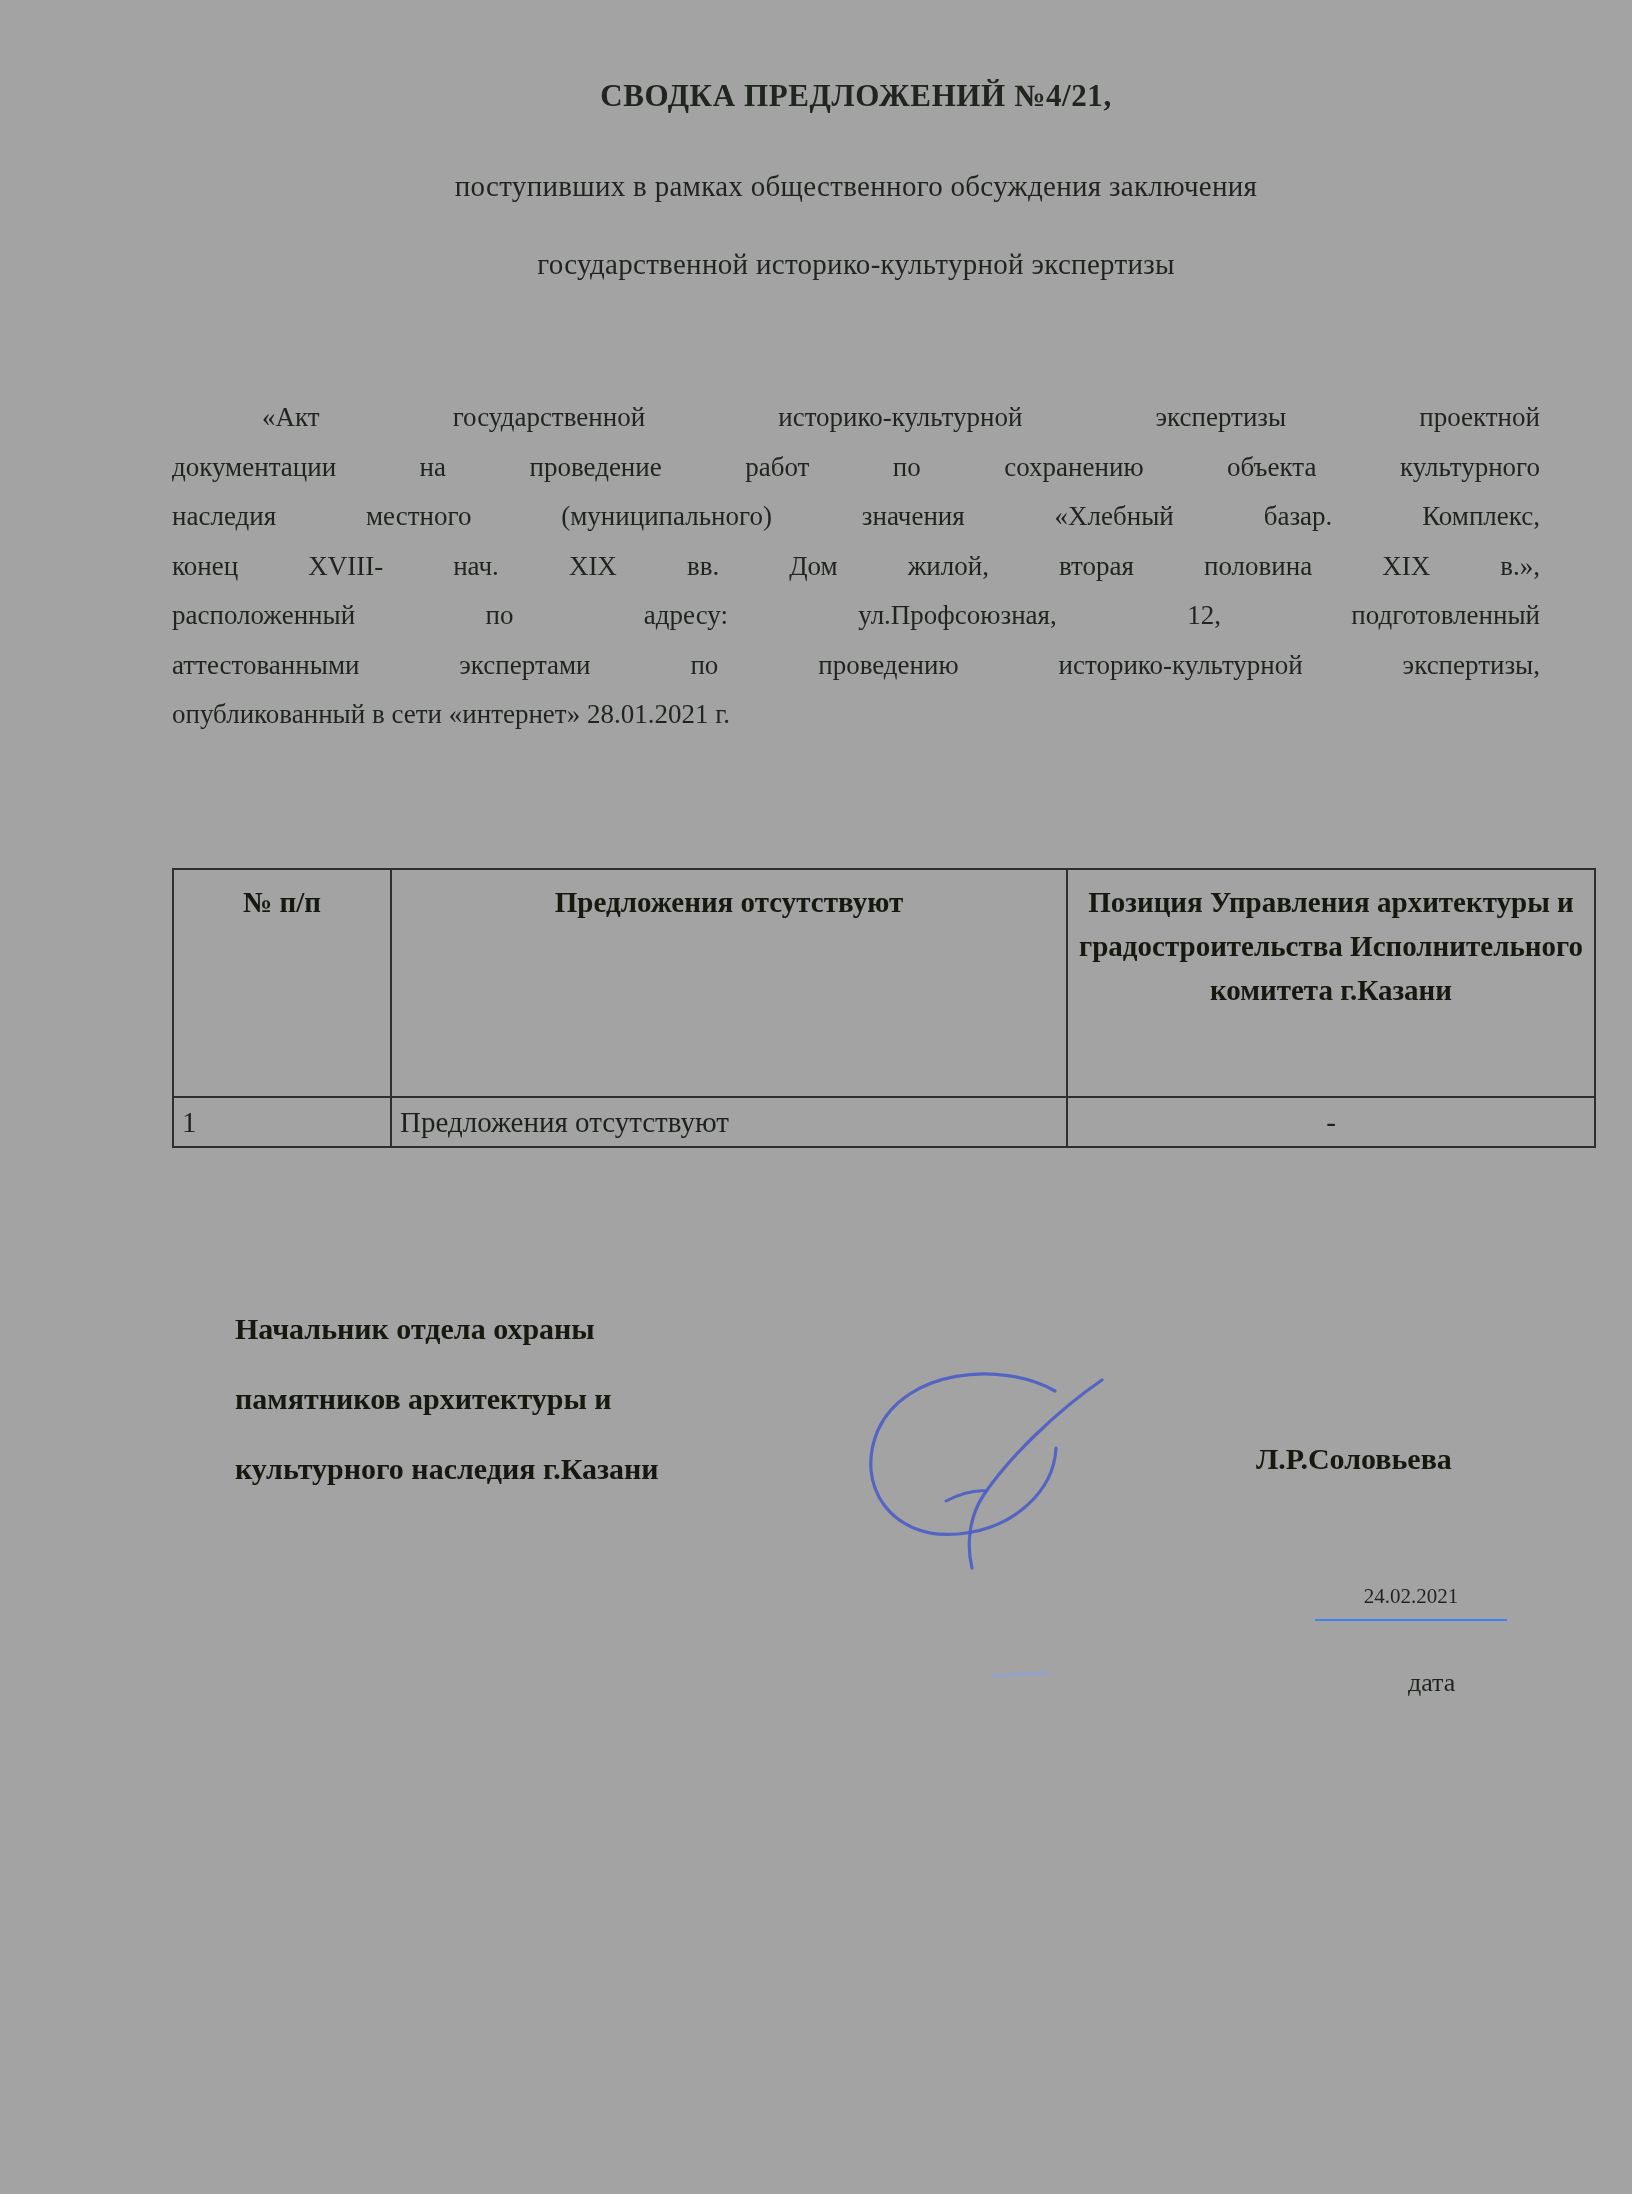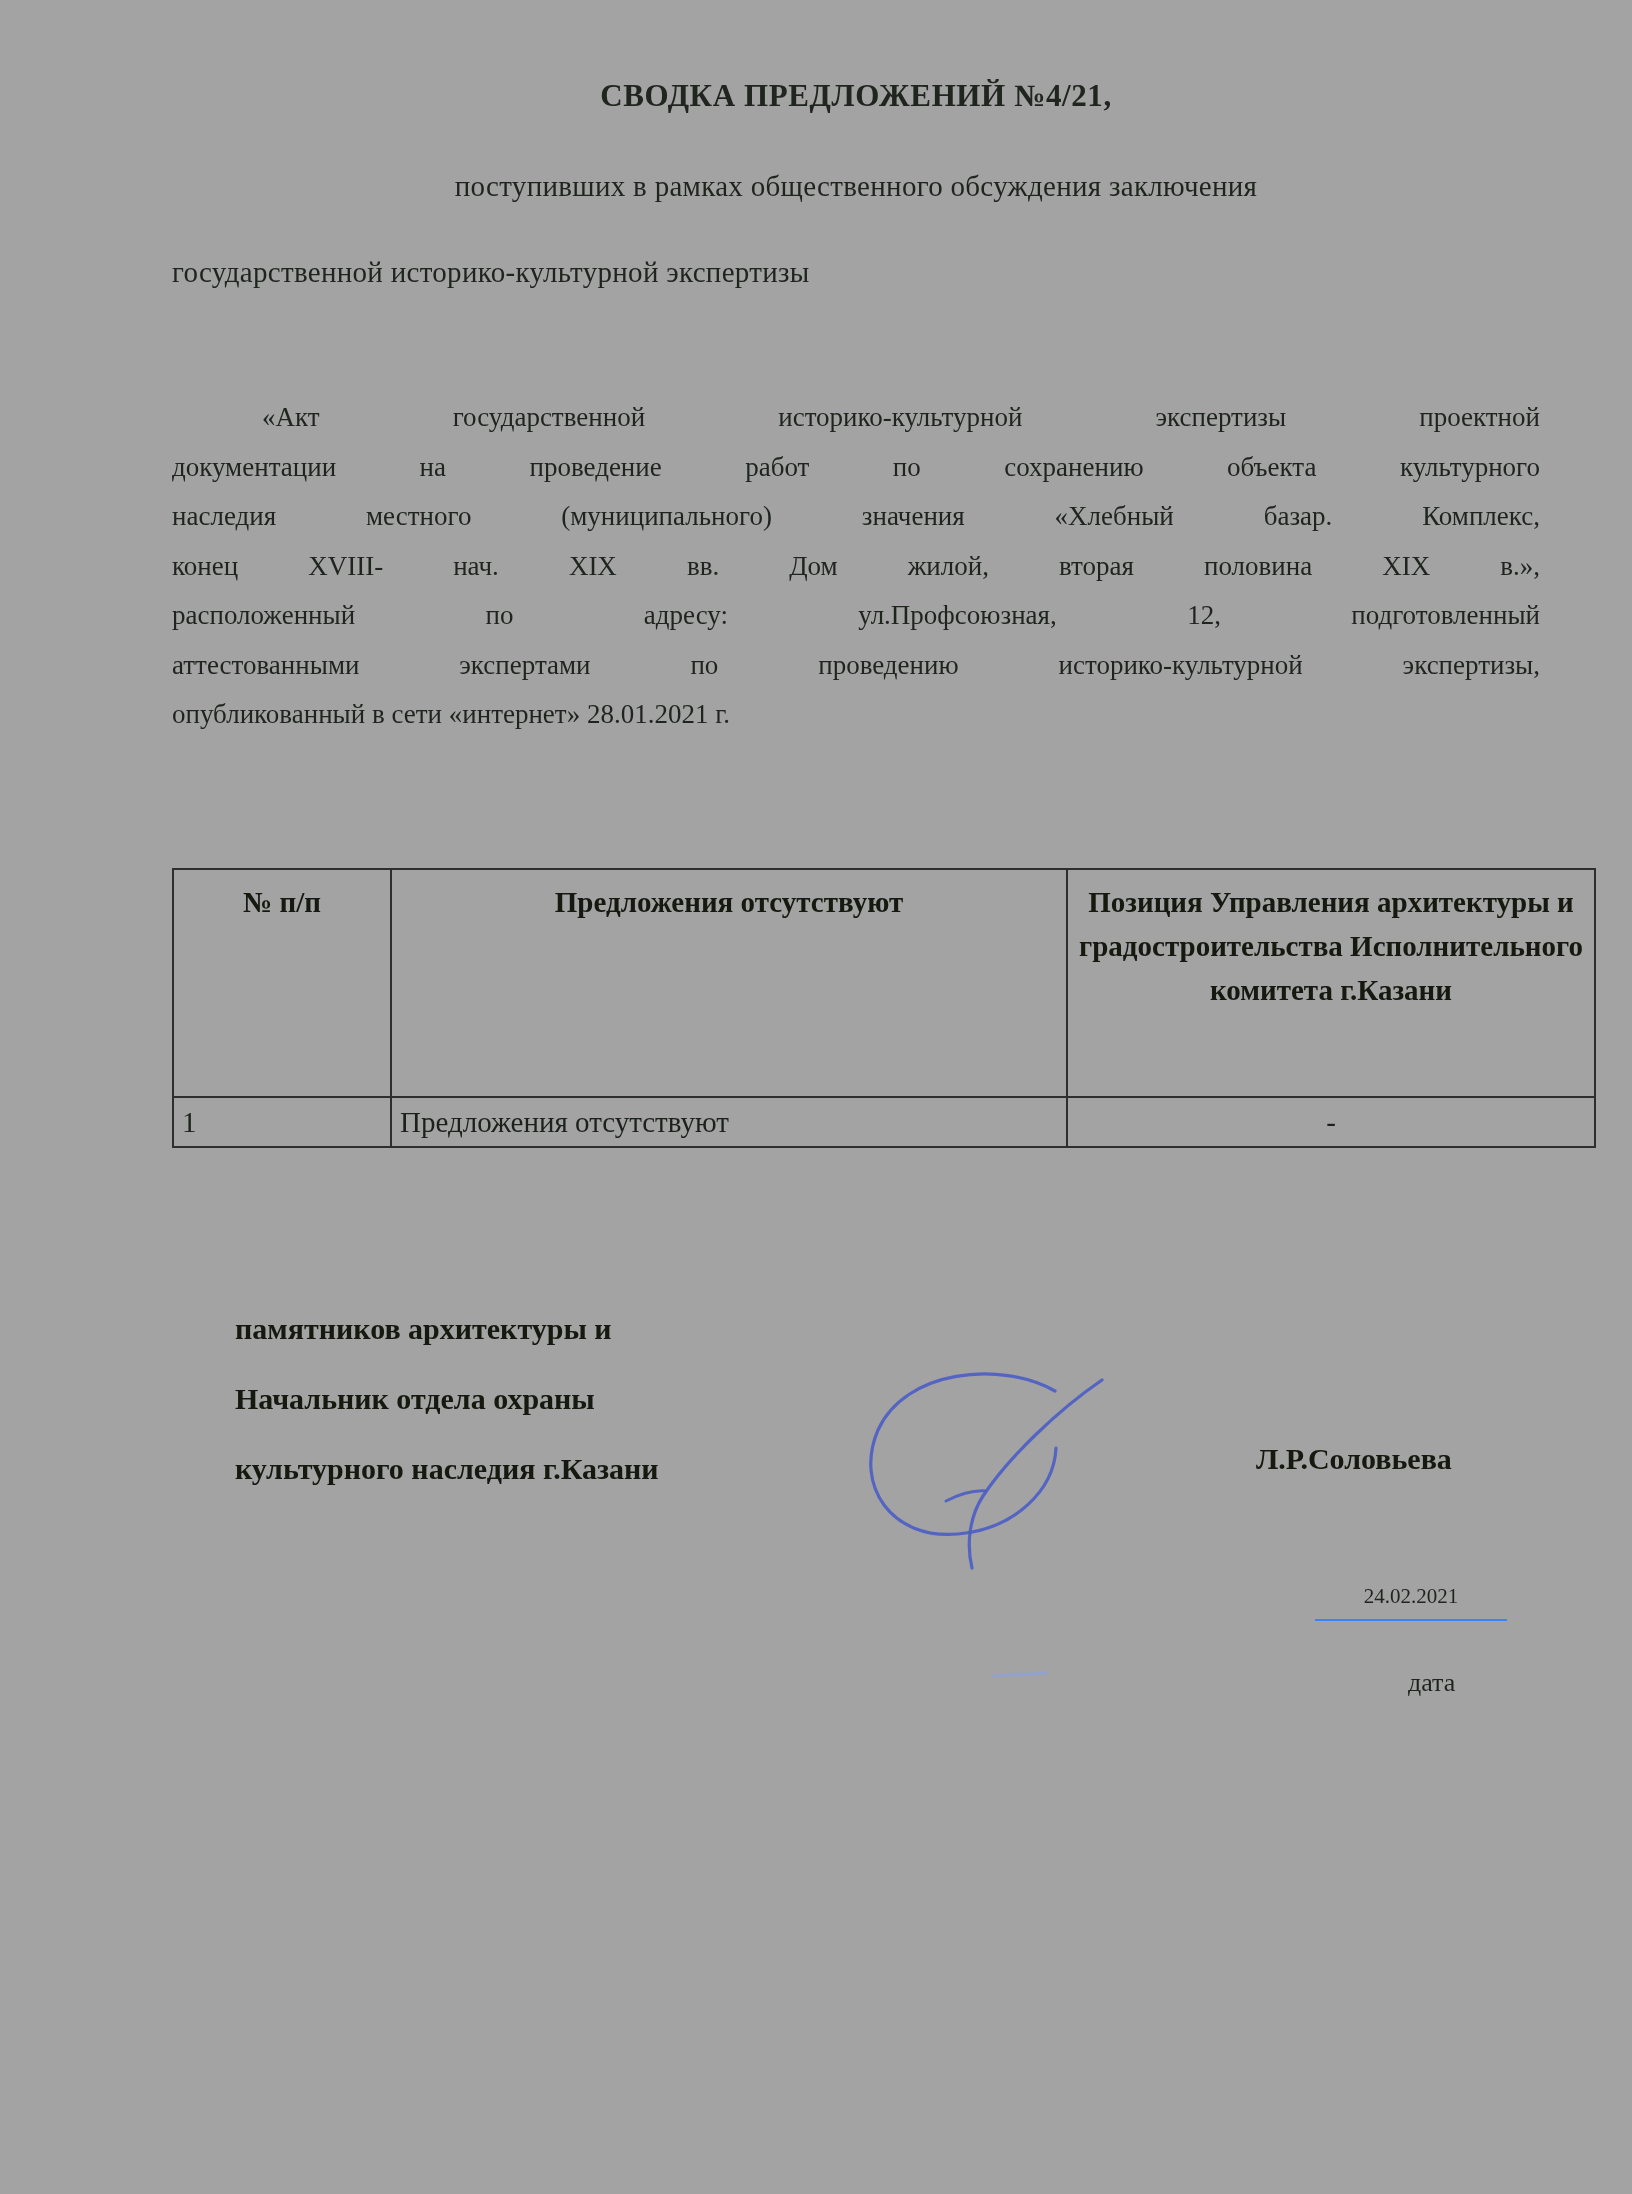--- a/index.html
+++ b/index.html
@@ -10,21 +10,21 @@
     font-family:"Liberation Serif", serif;
     color:#1f241f;
     overflow:hidden;
   }
   .content{position:absolute;left:172px;width:1368px;}
   .title{
     top:78px;text-align:center;
     font-size:31px;font-weight:bold;letter-spacing:.6px;color:#20261f;
   }
   .subtitle1{top:170px;text-align:center;font-size:29px;letter-spacing:.3px;}
-  .subtitle2{top:256px;text-align:left;font-size:29px;letter-spacing:.3px;}
+  .subtitle2{top:248px;text-align:center;font-size:29px;letter-spacing:.3px;}
   .body-par{top:393px;font-size:27px;}
   .pline{
     height:49.5px;line-height:49.5px;white-space:nowrap;
     text-align:justify;text-align-last:justify;
   }
   .pline.first{text-indent:90px;}
   .pline.last{text-align-last:left;}
   table.props{
     position:absolute;left:172px;top:828px;width:1368px;
     border-collapse:collapse;font-size:29px;color:#1c211c;
@@ -88,22 +88,22 @@
       </tr>
       <tr class="datarow">
         <td class="cell-num">1</td>
         <td class="cell-text">Предложения отсутствуют</td>
         <td class="cell-pos">-</td>
       </tr>
     </tbody>
   </table>
 
   <div class="sigblock">
+    <div class="sline">Начальник отдела охраны</div>
     <div class="sline">памятников архитектуры и</div>
-    <div class="sline">Начальник отдела охраны</div>
     <div class="sline">культурного наследия г.Казани</div>
   </div>
 
   <svg class="sig-svg" width="280" height="215" viewBox="0 0 280 215">
     <path d="M 205 33 C 150 2 55 12 28 72 C 4 128 42 182 108 176 C 165 171 204 132 206 90" fill="none" stroke="#4d5ec4" stroke-width="3.2" stroke-linecap="round" opacity="0.92"></path>
     <path d="M 252 22 C 208 52 158 100 133 138 C 120 158 116 185 122 210" fill="none" stroke="#4d5ec4" stroke-width="3.2" stroke-linecap="round" opacity="0.92"></path>
     <path d="M 96 143 C 110 136 124 132 136 133" fill="none" stroke="#4d5ec4" stroke-width="3" stroke-linecap="round" opacity="0.92"></path>
   </svg>
 
   <div class="signame">Л.Р.Соловьева</div>

